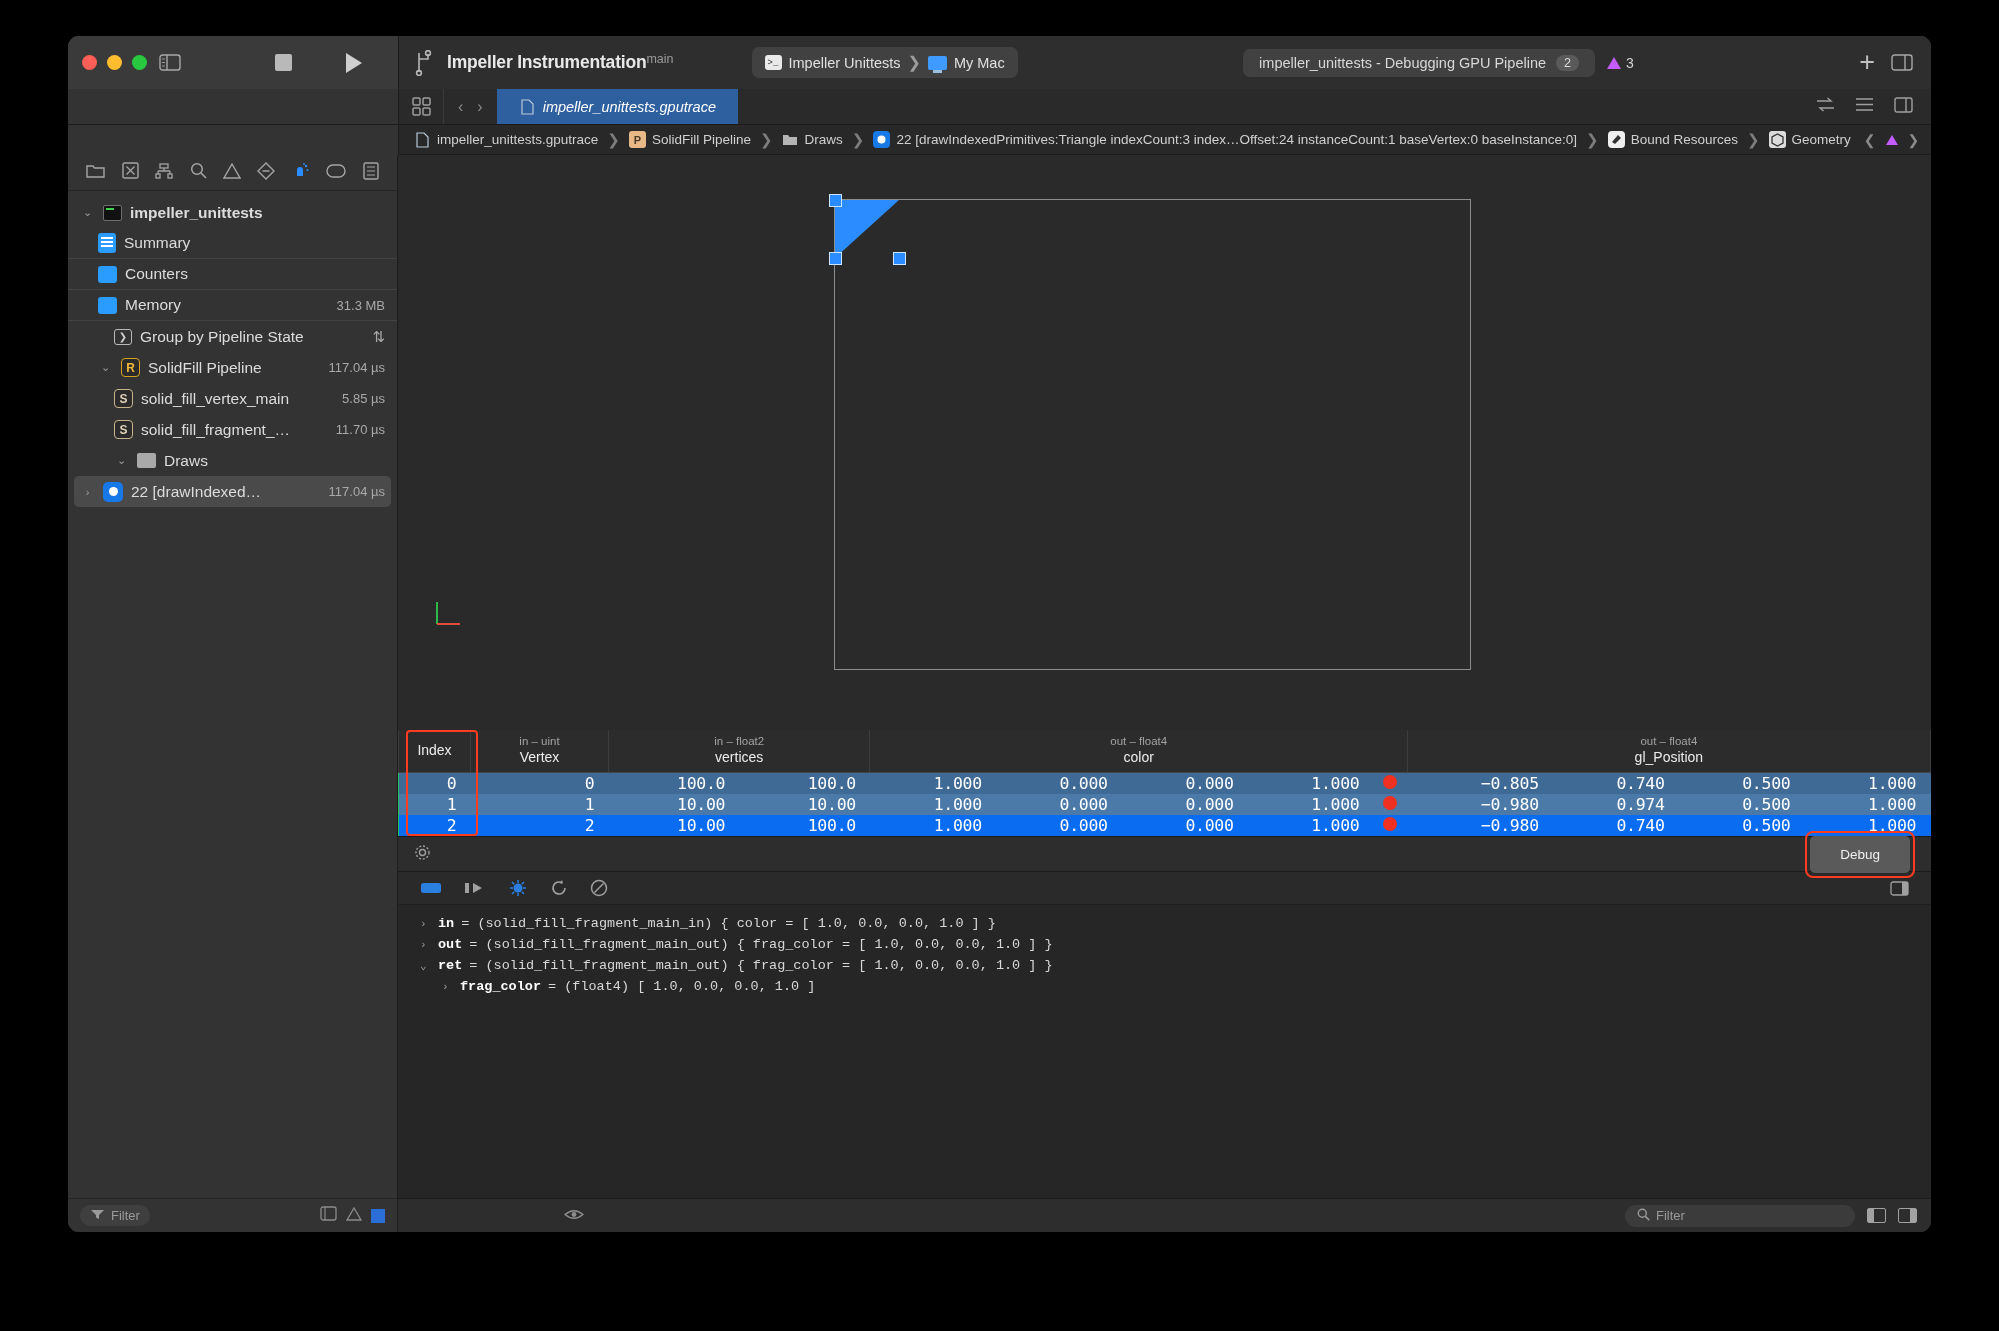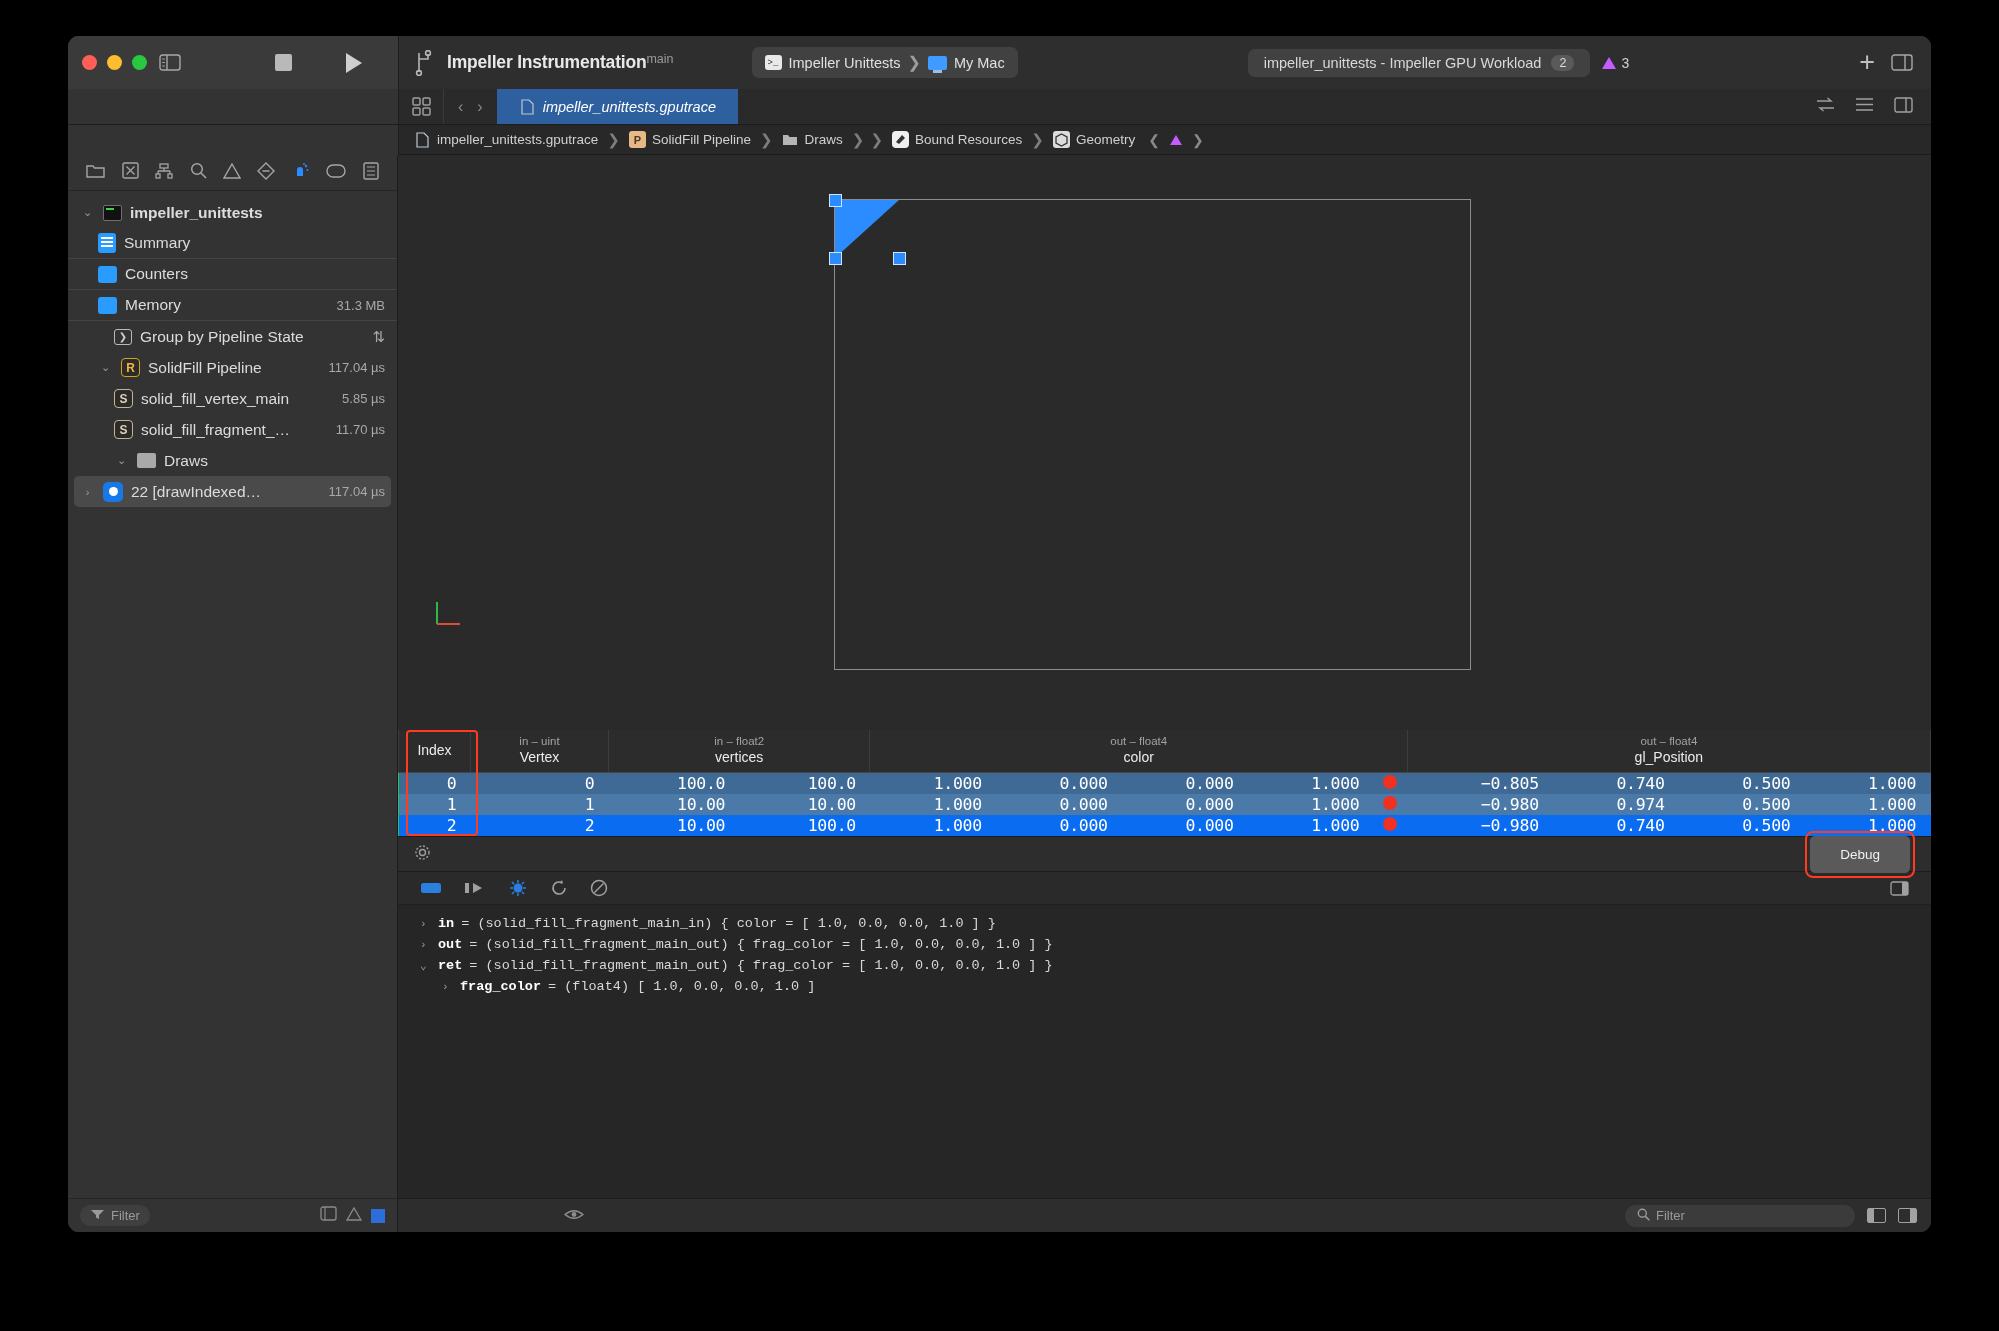--- a/index.html
+++ b/index.html
@@ -314,21 +314,21 @@
       </div>
       <div class="dest-pill">
         <span class="term-ico">&gt;_</span>
         <span class="dest-txt">Impeller Unittests</span>
         <span class="sep">❯</span>
         <span class="mac-ico"></span>
         <span class="dest-txt">My Mac</span>
       </div>
       <div class="status-pill">
         <div class="status-inner">
-          <span class="status-txt">impeller_unittests - Impeller GPU Workload</span>
+          <span class="status-txt">impeller_unittests - Debugging GPU Pipeline</span>
           <span class="count-badge">2</span>
         </div>
         <div class="warn-group">
           <span class="warn-tri"></span>
           <span class="warn-n">3</span>
         </div>
       </div>
       <div class="tb-plus">+</div>
       <div class="tb-icon">
         <svg width="22" height="17" viewBox="0 0 22 17">
@@ -410,20 +410,28 @@
       <div class="crumb">
         <span class="ci folder">
           <svg width="16" height="13" viewBox="0 0 16 13">
               <path d="M1 2 h5 l1.5 2 h7.5 v8 h-14 z" fill="currentColor"></path>
             </svg>
         </span>
         <span class="crumb-label">Draws</span>
       </div>
       <span class="crumb-chev">❯</span>
 
+      <div class="crumb">
+        <span class="ci draw">
+          <svg width="11" height="11" viewBox="0 0 11 11">
+              <circle cx="5.5" cy="5.5" r="4" fill="#fff"></circle>
+            </svg>
+        </span>
+        <span class="crumb-label">22 [drawIndexedPrimitives:Triangle indexCount:3 index…Offset:24 instanceCount:1 baseVertex:0 baseInstance:0]</span>
+      </div>
       <span class="crumb-chev">❯</span>
 
       <div class="crumb">
         <span class="ci res">
           <svg width="13" height="13" viewBox="0 0 13 13">
               <path d="M2 9 L8 2 L11 5 L5 11 z" fill="#333"></path>
             </svg>
         </span>
         <span class="crumb-label">Bound Resources</span>
       </div>

